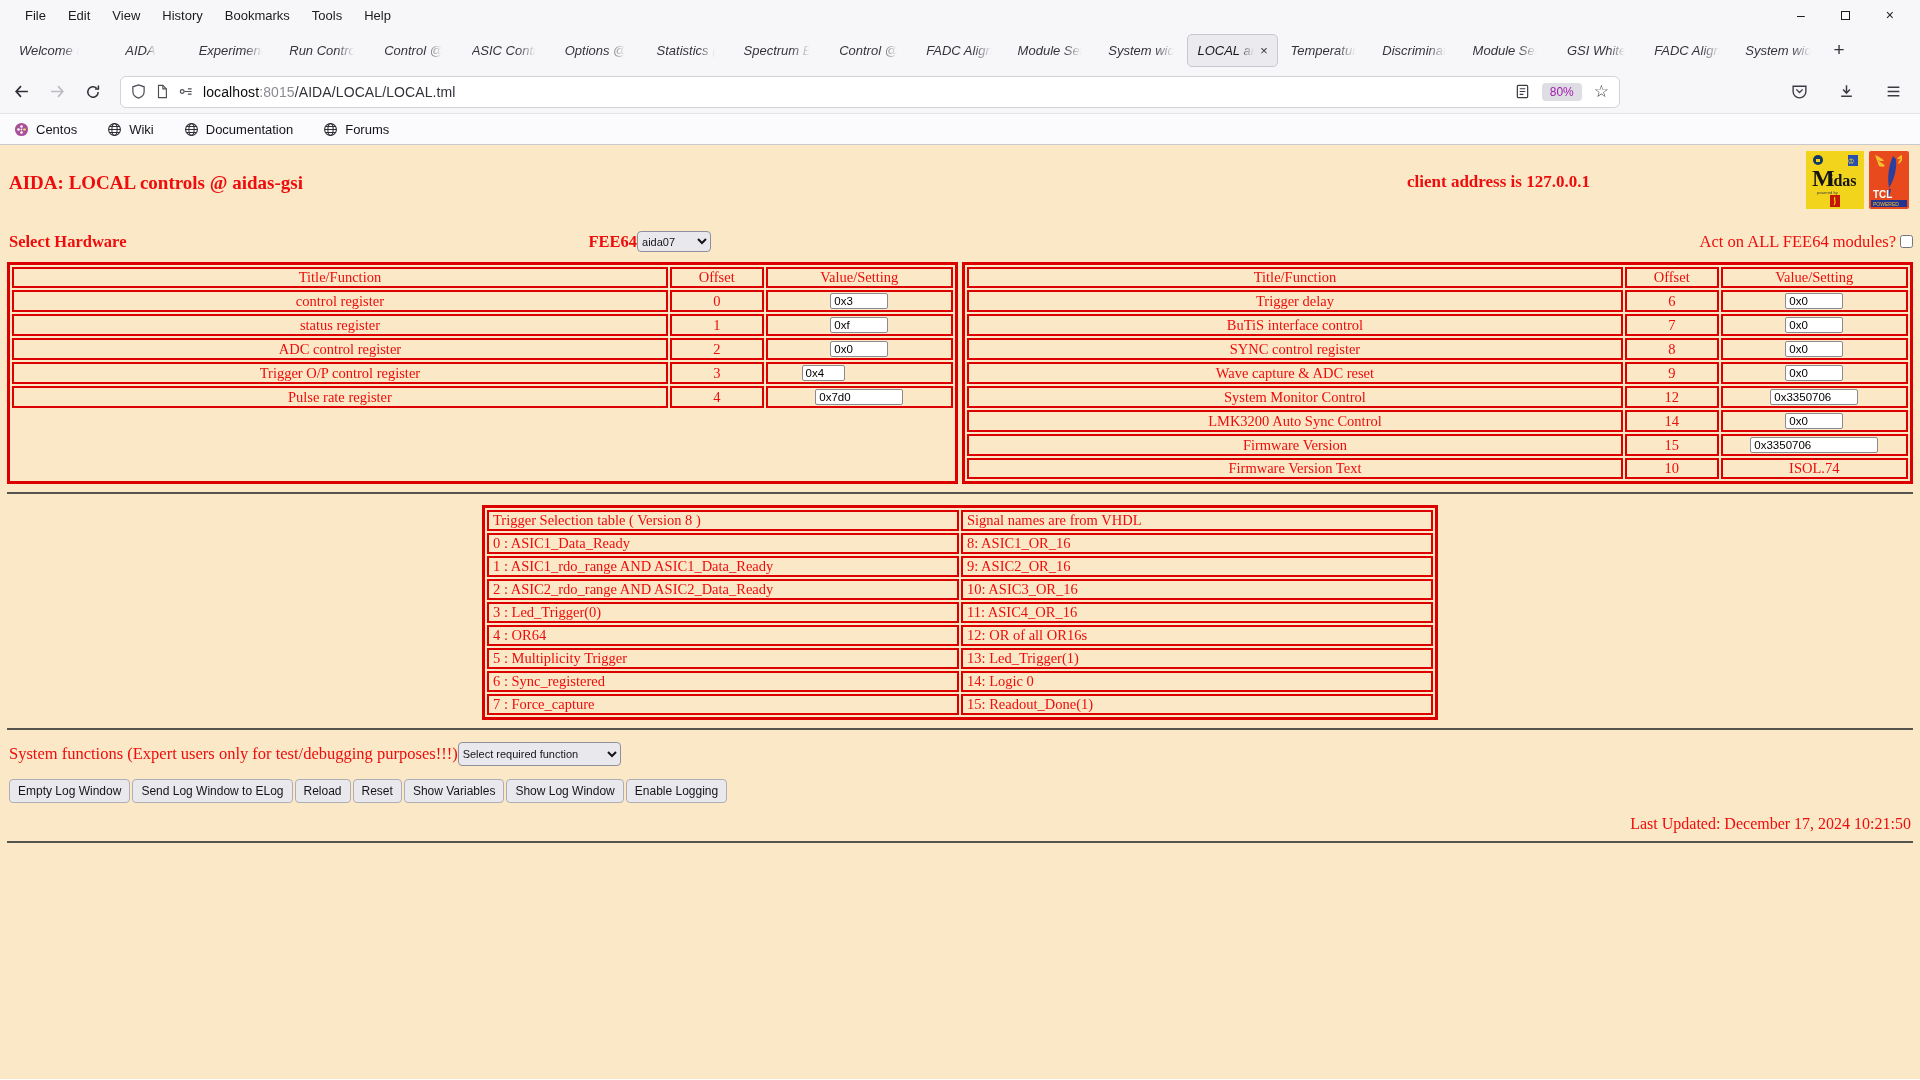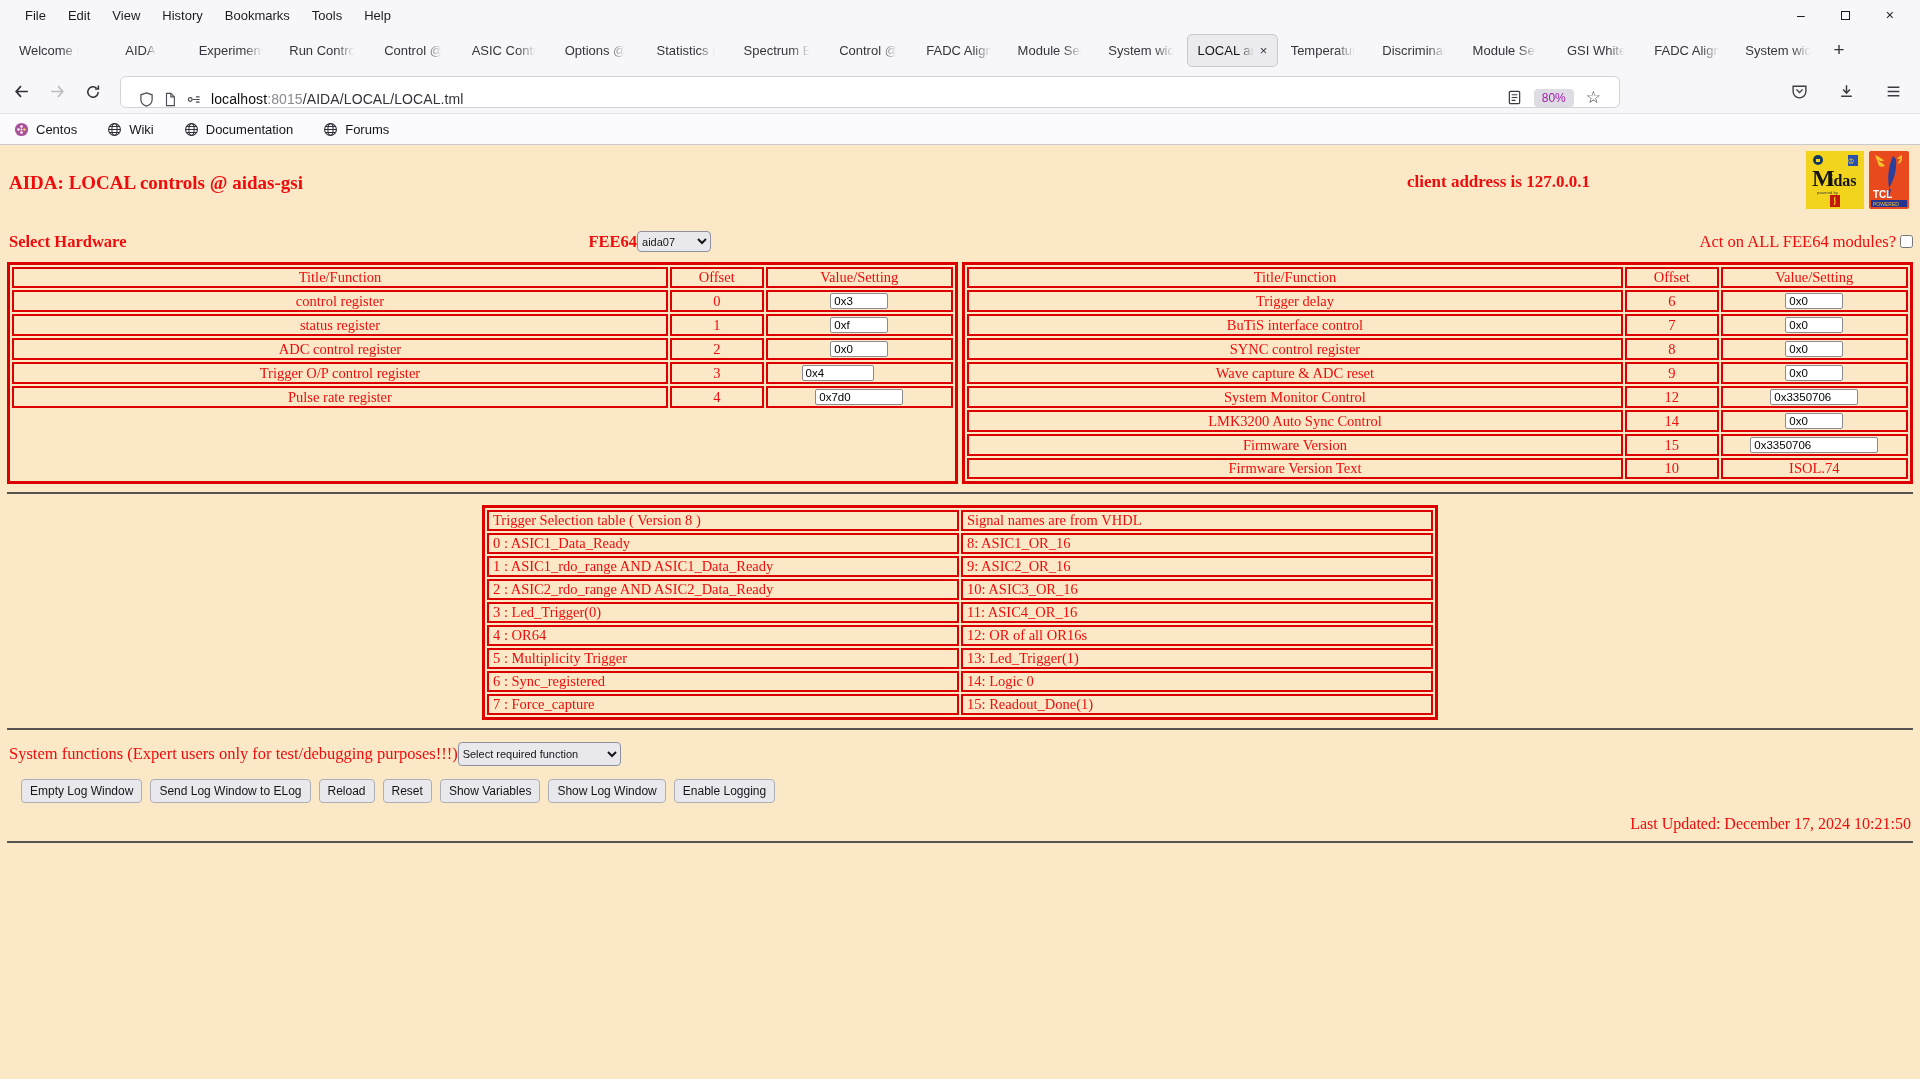--- a/index.html
+++ b/index.html
@@ -14,34 +14,34 @@
   
   .menubar{height:30px;background:var(--chrome-bg);display:flex;align-items:center;
            padding:0 14px;font-size:13px;color:var(--chrome-fg);}
   .menu-item{padding:3px 11px;border-radius:3px;}
   .win-controls{margin-left:auto;display:flex;align-items:center;gap:36px;padding-right:12px;}
   .win-glyph{font-size:14px;color:#1b1b1f;line-height:1;}
   .max-box{width:9px;height:9px;border:1.5px solid #1b1b1f;}
 
   .tabstrip{height:40px;background:var(--chrome-bg);display:flex;align-items:center;padding:0 4px;}
   .tab{width:91px;height:33px;display:flex;align-items:center;justify-content:center;
-       font-size:13px;color:#35343c;border-radius:5px;flex:0 0 auto;padding:0 6px;}
+       font-size:13px;color:#35343c;border-radius:5px;flex:0 0 auto;padding:0 6px;font-style:italic;}
   .tab-label{max-width:74px;overflow:hidden;white-space:nowrap;
        -webkit-mask-image:linear-gradient(90deg,#000 70%,transparent 98%);
        mask-image:linear-gradient(90deg,#000 70%,transparent 98%);}
   .tab.active{background:#ebeaee;border:1px solid #c9c8cf;color:#15141a;}
   .tab-close{margin-left:5px;font-size:13px;color:#35343c;}
   .newtab{width:30px;height:30px;display:flex;align-items:center;justify-content:center;
           font-size:19px;color:#35343c;}
 
   .navbar{height:44px;background:var(--chrome-bg);display:flex;align-items:center;
           border-bottom:1px solid #e4e3e6;}
   .nav-btn{width:30px;height:30px;display:flex;align-items:center;justify-content:center;margin-left:6px;}
   .urlbar{margin-left:12px;width:1500px;height:32px;background:#fff;border:1px solid #d3d2d8;
-          border-radius:6px;display:flex;align-items:flex-end;padding:0 18px;gap:9px;}
+          border-radius:6px;display:flex;align-items:center;padding:0 10px;gap:9px;}
   .url-text{font-size:14px;letter-spacing:.1px;white-space:nowrap;}
   .u-host{color:#0c0c0d;} .u-port{color:#8a8a93;} .u-path{color:#33323a;}
   .url-right{margin-left:auto;display:flex;align-items:center;gap:12px;}
   .zoom-pill{background:#dedde3;border-radius:4px;padding:2px 8px;font-size:12px;color:#a21caf;}
   .star{font-size:17px;color:#3b3b43;line-height:1;}
   .nav-right{margin-left:auto;display:flex;align-items:center;gap:30px;padding-right:18px;}
 
   .bookmarksbar{height:31px;background:#fbfbfd;border-bottom:1px solid #cacace;
                 display:flex;align-items:center;padding-left:14px;gap:30px;
                 font-size:13px;color:#15141a;}
@@ -79,21 +79,21 @@
 
   table.trigger{margin:11px auto 0 auto;width:956px;border:3px solid var(--red-border);
                 border-collapse:separate;border-spacing:2px;}
   table.trigger td{border:2px solid var(--red-border);font-size:14.5px;color:var(--red-text);
                    padding:0 4px;height:15px;text-align:left;width:50%;
                    font-family:"Liberation Serif",serif;white-space:nowrap;}
 
   .sysfunc-row{margin-top:12px;display:flex;align-items:center;gap:0;font-size:16.5px;margin-left:2px;}
   .sysfunc-select{width:163px;height:24px;}
 
-  .buttons-row{margin-top:13px;display:flex;gap:8px;margin-left:14px;}
+  .buttons-row{margin-top:13px;display:flex;gap:2px;margin-left:2px;}
   .buttons-row button{font:12px "Liberation Sans",sans-serif;color:#15141a;background:#e9e9ed;
           border:1px solid #aeaeb6;border-radius:4px;padding:4px 8px;white-space:nowrap;}
 
   .last-updated{margin-top:12px;text-align:right;font-size:16px;padding-right:2px;}
 
   svg{display:block;}
 </style>
 </head>
 <body>
 
@@ -364,21 +364,21 @@
               <td class="c-title">ADC control register</td>
               <td class="c-off">2</td>
               <td class="c-val">
                 <input class="reg-input" type="text" value="0x0" style="width: 58px;">
               </td>
             </tr>
             <tr>
               <td class="c-title">Trigger O/P control register</td>
               <td class="c-off">3</td>
               <td class="c-val">
-                <input class="reg-input" type="text" value="0x4" style="width: 72px; margin-left: 32px;">
+                <input class="reg-input" type="text" value="0x4" style="width: 43px; margin-left: 32px;">
               </td>
             </tr>
             <tr>
               <td class="c-title">Pulse rate register</td>
               <td class="c-off">4</td>
               <td class="c-val">
                 <input class="reg-input" type="text" value="0x7d0" style="width: 88px;">
               </td>
             </tr>
           </tbody>

